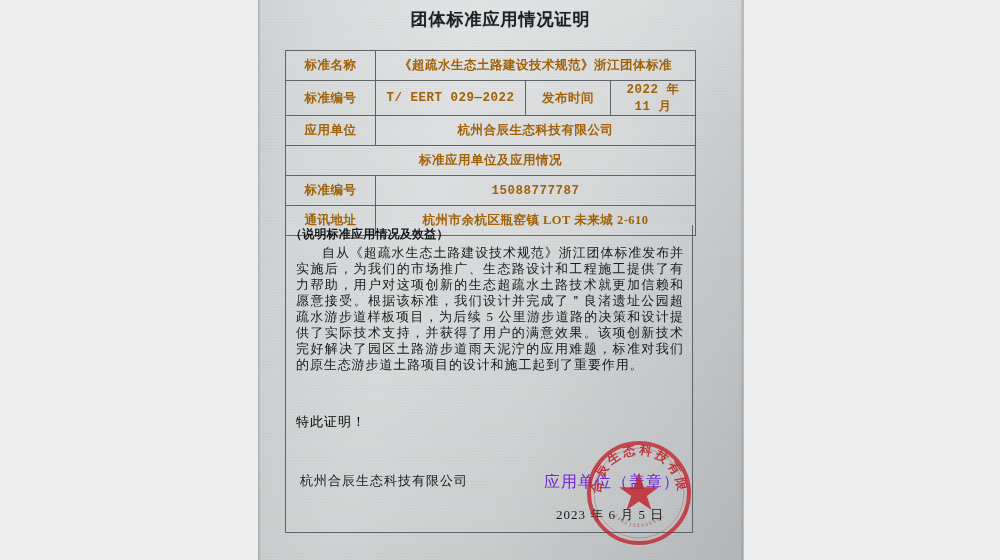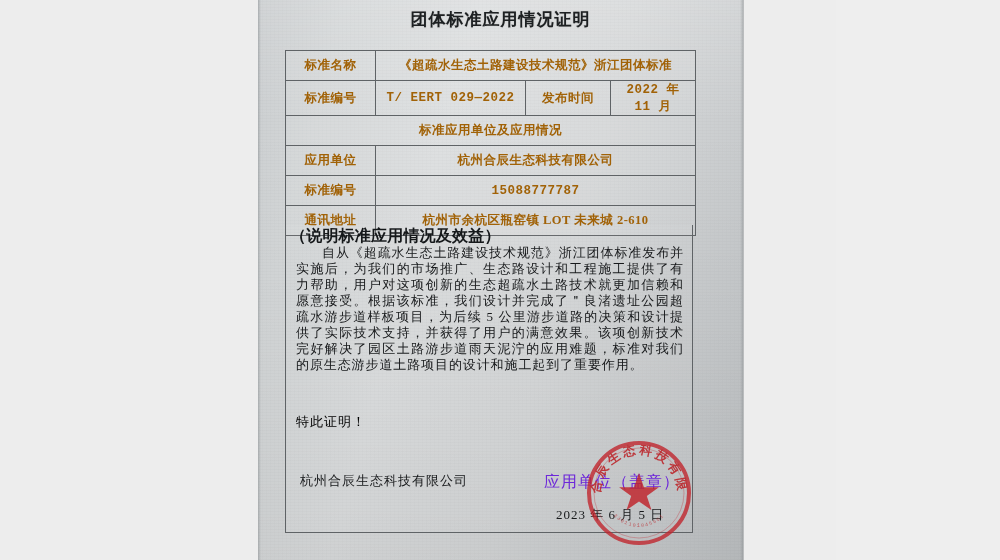--- a/index.html
+++ b/index.html
@@ -82,21 +82,21 @@
     position:absolute;
     left:285px; top:225px;
     width:408px; height:308px;
     border:1px solid #5f6366;
     border-top:none;
     box-sizing:border-box;
     background:rgba(255,255,255,0.05);
   }
   .note-line{
     position:absolute; left:4px; top:1px;
-    font-size:16px; font-weight:bold; color:#15181a;
+    font-size:12px; font-weight:bold; color:#15181a;
     letter-spacing:0.2px;
     font-family:Liberation Mono, monospace;
   }
   .para{
     position:absolute;
     left:10px; top:20px; width:388px;
     font-size:13px;
     line-height:16px;
     color:#17191b;
     text-align:justify;
@@ -171,25 +171,25 @@
         <td class="lbl">标准名称</td>
         <td colspan="3" class="val-strong">《超疏水生态土路建设技术规范》浙江团体标准</td>
       </tr>
       <tr>
         <td class="lbl">标准编号</td>
         <td class="mono">T/ EERT 029—2022</td>
         <td class="lbl">发布时间</td>
         <td class="mono">2022 年 11 月</td>
       </tr>
       <tr>
-        <td colspan="4" class="span-head">标准应用单位及应用情况</td>
-      </tr>
-      <tr>
         <td class="lbl">应用单位</td>
         <td colspan="3" class="val-strong">杭州合辰生态科技有限公司</td>
+      </tr>
+      <tr>
+        <td colspan="4" class="span-head">标准应用单位及应用情况</td>
       </tr>
       <tr>
         <td class="lbl">标准编号</td>
         <td colspan="3" class="mono">15088777787</td>
       </tr>
       <tr>
         <td class="lbl">通讯地址</td>
         <td colspan="3" class="val-strong">杭州市余杭区瓶窑镇 LOT 未来城 2-610</td>
       </tr>
     </tbody>

